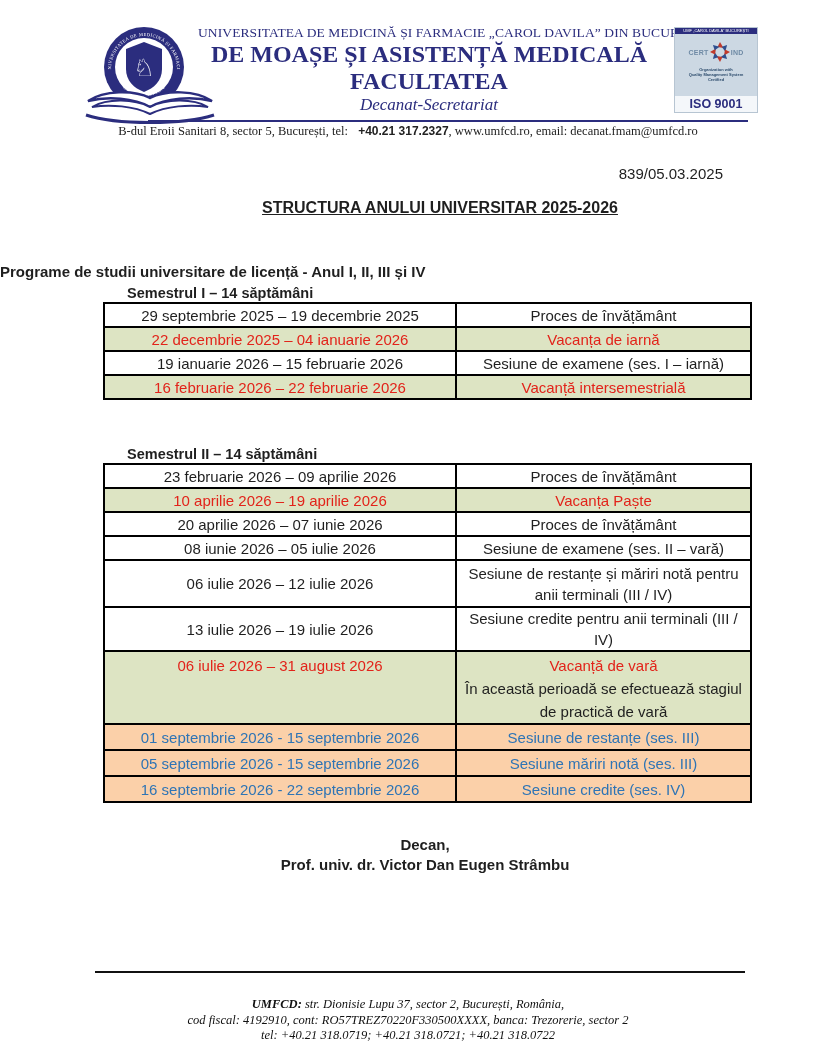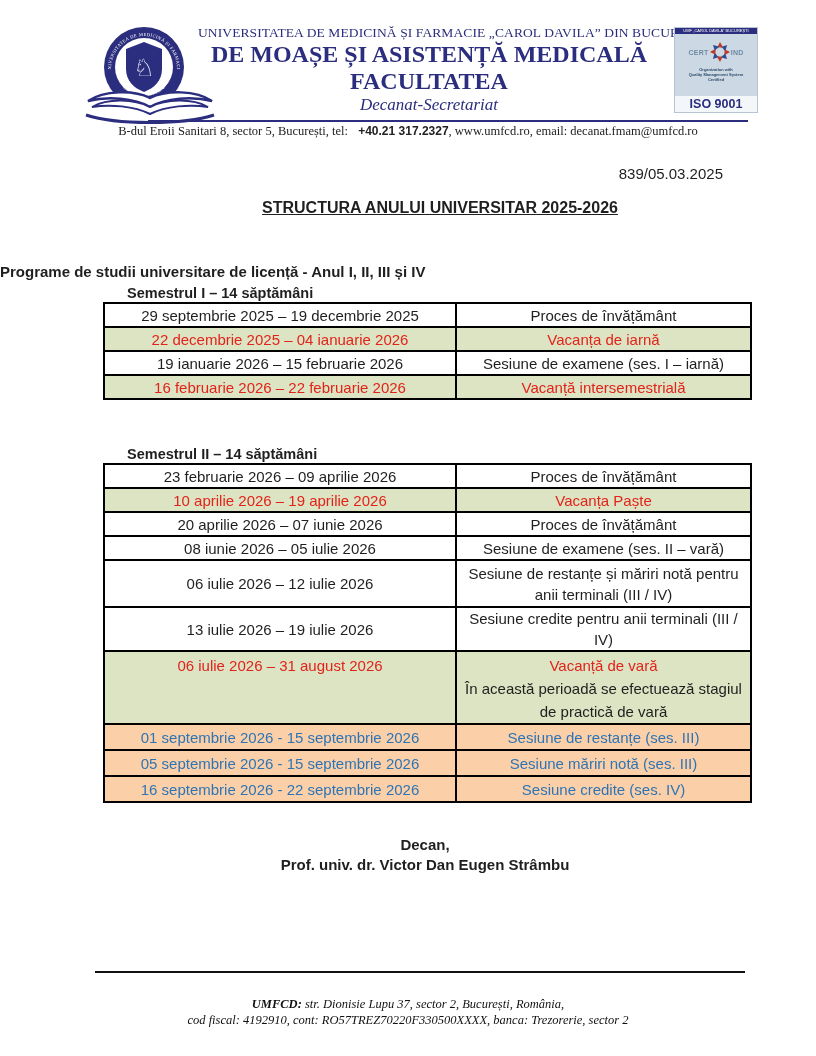--- a/index.html
+++ b/index.html
@@ -214,15 +214,16 @@
 
   <div class="signature">
     <div>Decan,</div>
     <div>Prof. univ. dr. Victor Dan Eugen Strâmbu</div>
   </div>
 
   <div class="footer-rule"></div>
   <div class="footer">
     <div><span class="lbl">UMFCD:</span><span> str. Dionisie Lupu 37, sector 2, București, România,</span></div>
     <div>cod fiscal: 4192910, cont: RO57TREZ70220F330500XXXX, banca: Trezorerie, sector 2</div>
+    <div>tel: +40.21 318.0719; +40.21 318.0721; +40.21 318.0722</div>
   </div>
 
 </div>
 
 </body></html>

